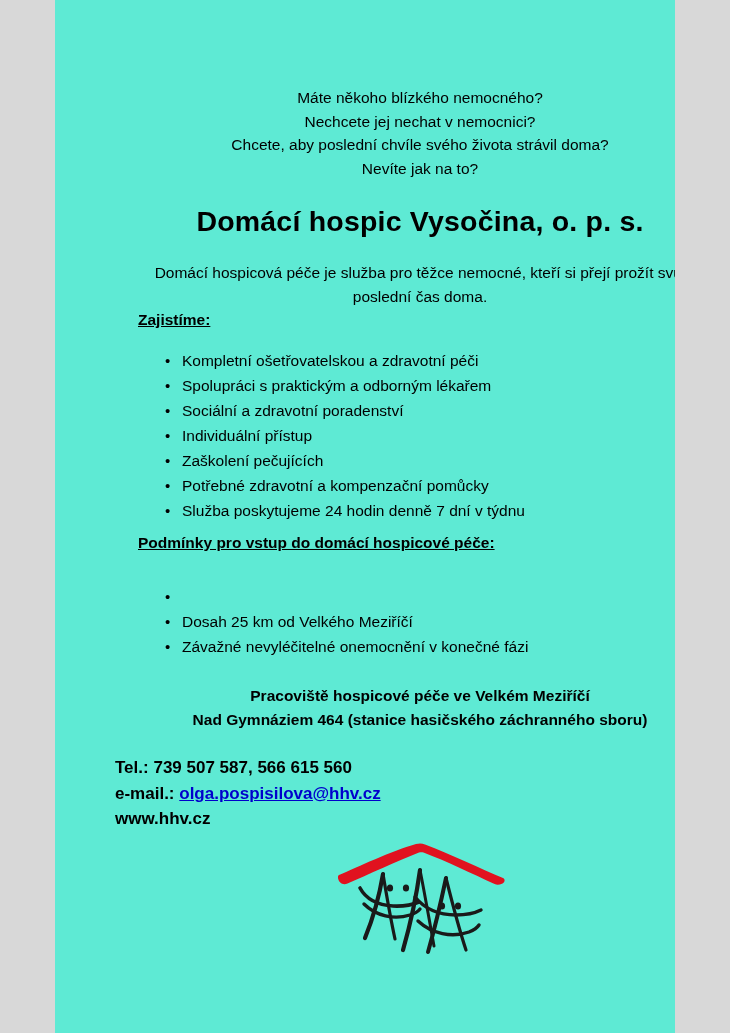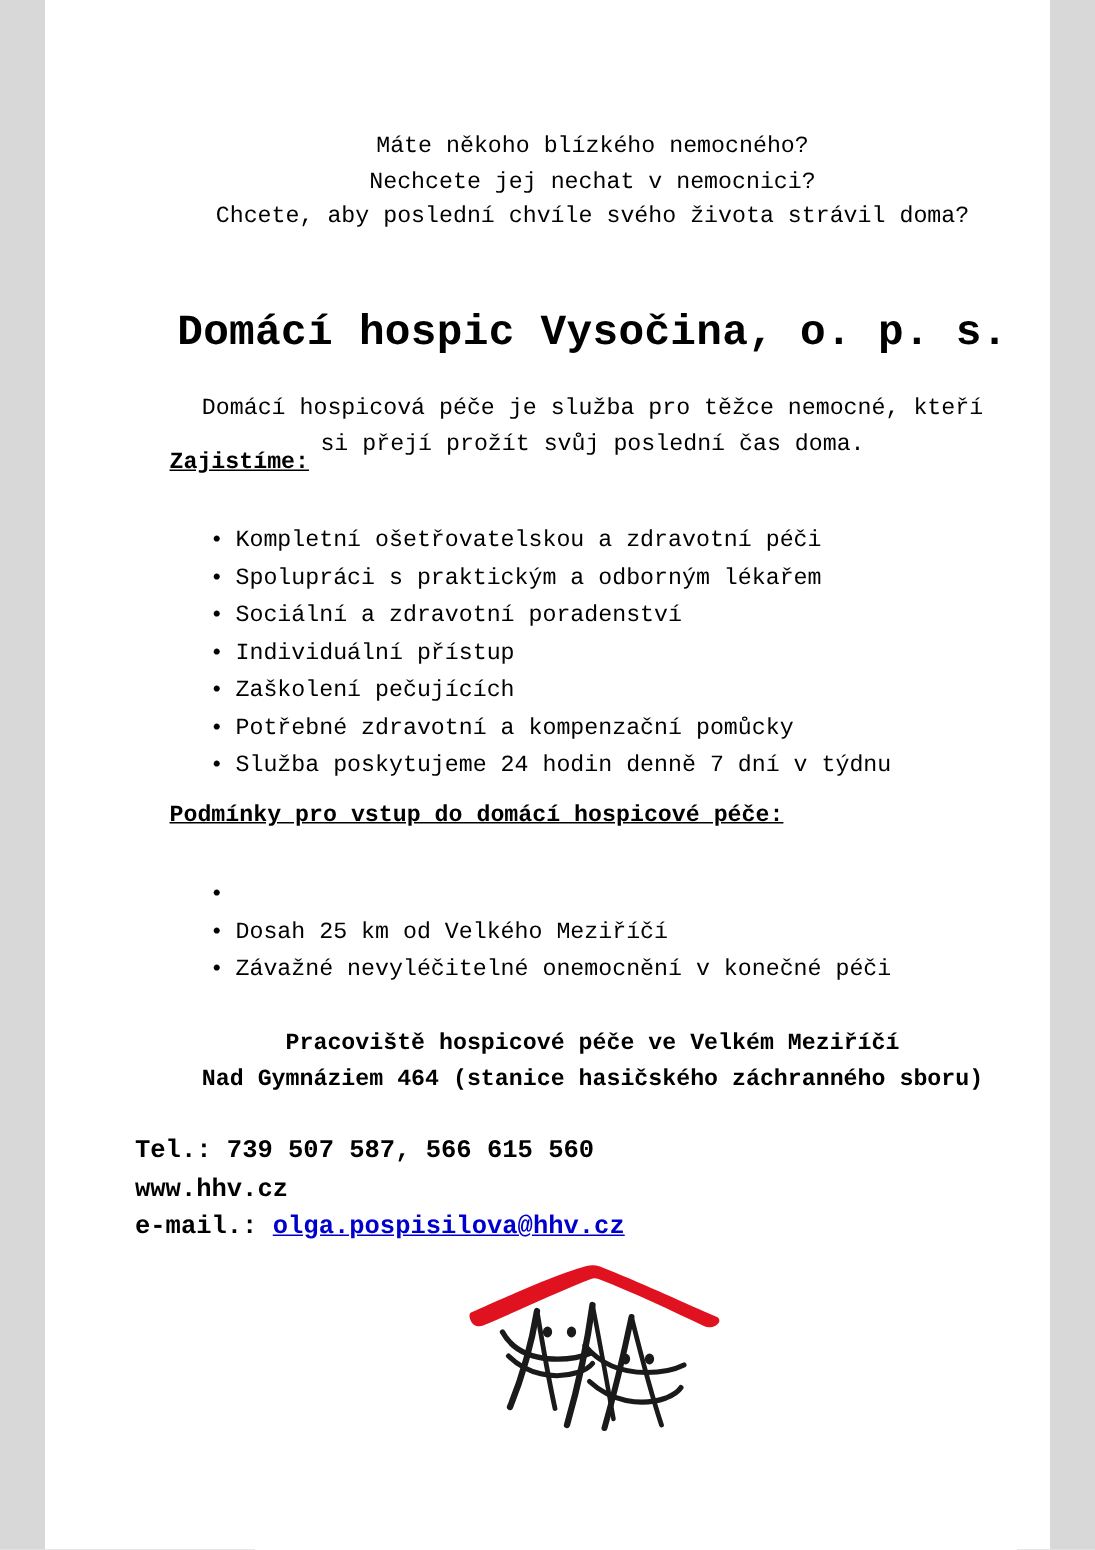--- a/index.html
+++ b/index.html
@@ -2,26 +2,26 @@
 <html><head>
 <meta charset="utf-8">
 <style>
   html, body {
     margin: 0;
     padding: 0;
     background: #d8d8d8;
   }
   .page {
     position: relative;
-    width: 670px;
+    width: 620px;
     height: 1033px;
-    background: #ffffff;
+    background: #5eead4;
     margin: 0 auto;
     overflow: hidden;
-    font-family: Liberation Mono, monospace;
+    font-family: Liberation Sans, sans-serif;
     color: #000000;
   }
 
   
   .intro {
     position: absolute;
     left: 60px;
     top: 86px;
     width: 610px;
     text-align: center;
@@ -55,21 +55,21 @@
 
   
   .section-heading {
     position: absolute;
     left: 83px;
     font-size: 15.5px;
     font-weight: bold;
     text-decoration: underline;
     white-space: nowrap;
   }
-  .section-heading.h1 { top: 299px; }
+  .section-heading.h1 { top: 311px; }
   .section-heading.h2 { top: 534px; }
 
   
   .bullets {
     position: absolute;
     left: 0;
     width: 730px;
     font-size: 15.5px;
   }
   .bullets.list1 { top: 348px; }
@@ -132,20 +132,21 @@
 </style>
 </head>
 <body>
 
 <div class="page">
 
   <div class="intro">
     <div>Máte někoho blízkého nemocného?</div>
     <div>Nechcete jej nechat v nemocnici?</div>
     <div>Chcete, aby poslední chvíle svého života strávil doma?</div>
+    <div>Nevíte jak na to?</div>
   </div>
 
   <div class="main-title">Domácí hospic Vysočina, o. p. s.</div>
 
   <div class="lead">Domácí hospicová péče je služba pro těžce nemocné, kteří si přejí prožít svůj poslední čas doma.</div>
 
   <div class="section-heading h1">Zajistíme:</div>
 
   <div class="bullets list1">
     <div class="bullet-row">
@@ -183,39 +184,39 @@
   <div class="bullets list2">
     <div class="bullet-row">
       <span class="dot">•</span>
     </div>
     <div class="bullet-row">
       <span class="dot">•</span>
       <span>Dosah 25 km od Velkého Meziříčí</span>
     </div>
     <div class="bullet-row">
       <span class="dot">•</span>
-      <span>Závažné nevyléčitelné onemocnění v konečné péči</span>
+      <span>Závažné nevyléčitelné onemocnění v konečné fázi</span>
     </div>
   </div>
 
   <div class="address">
     <div>Pracoviště hospicové péče ve Velkém Meziříčí</div>
     <div>Nad Gymnáziem 464 (stanice hasičského záchranného sboru)</div>
   </div>
 
   <div class="contact">
     <div>
       <span>Tel.:</span>
       <span>739 507 587, 566 615 560</span>
     </div>
-    <div>www.hhv.cz</div>
     <div>
       <span>e-mail.:</span>
       <a class="email-link" href="#">olga.pospisilova@hhv.cz</a>
     </div>
+    <div>www.hhv.cz</div>
   </div>
 
   <div class="logo">
     <svg viewBox="0 0 172 130" xmlns="http://www.w3.org/2000/svg">
 
       <g>
         <path d="M3 33 C22 25 55 9 80 2 C83 1.2 86 1.2 89 2.4 C114 12 146 27 167 36
                  C169.5 37.2 169 40.5 166 41.8 C163 43.2 160.5 43 158.6 42.1
                  C137 32 110 19 87.5 10.5 C86 10 84.5 10 83 10.6
                  C61 19 32 33 11.5 41.5 C9 42.6 6 42.3 4.3 40.6 C2.2 38.5 1 34 3 33 Z" fill="#e1121f"></path>

